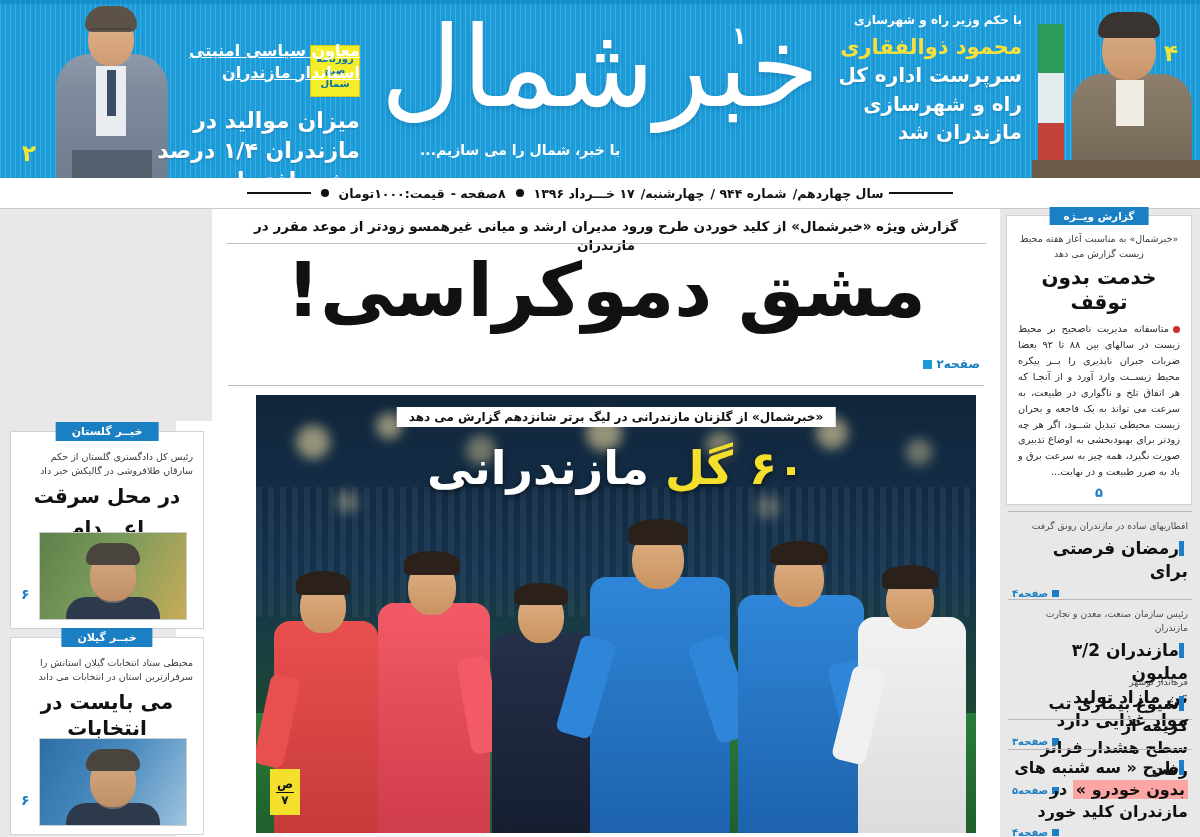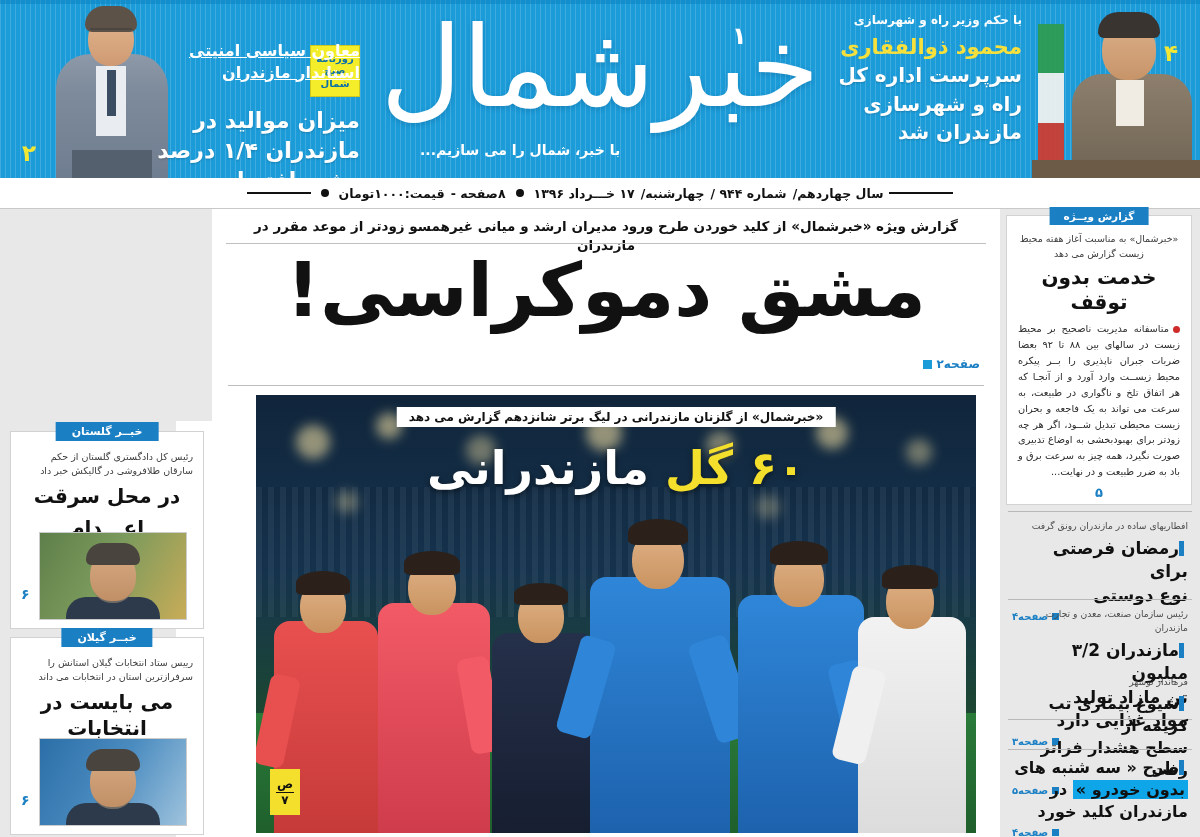--- a/index.html
+++ b/index.html
@@ -133,21 +133,21 @@
   .r-pg-center{position:absolute;left:50%;transform:translateX(-50%);bottom:4px;font-size:13px;color:#1b7fc4;font-weight:bold;}
 
   .ritem{position:absolute;right:6px;width:188px;}
   .ritem .rk{font-size:9.2px;color:#4a4a4a;text-align:right;line-height:1.5;margin:0 6px 4px 6px;}
   .ritem .rh{font-size:17px;color:#111;font-weight:bold;text-align:right;line-height:1.38;margin:0 6px;}
   .ritem .rh.sm{font-size:16px;}
   .rbar{display:inline-block;width:5px;height:15px;background:#1b7fc4;vertical-align:-2px;margin-right:4px;}
   .rpg{font-size:10px;color:#1b7fc4;font-weight:bold;text-align:left;margin:4px 6px 0 6px;}
   .rpg .sq{display:inline-block;width:7px;height:7px;background:#1b7fc4;margin-left:4px;}
   .rsep{position:absolute;right:8px;width:184px;height:1px;background:#b9b9b9;}
-  .rhighlight{background:#0ea5e9;padding:0 3px;}
+  .rhighlight{background:#fca5a5;padding:0 3px;}
 
   
   .center{position:absolute;left:216px;top:0;width:780px;height:628px;background:#fff;}
   .c-kicker{position:absolute;right:16px;top:8px;width:748px;text-align:center;font-size:13.5px;color:#111;font-weight:bold;line-height:1.4;}
   .c-kicker-rule{position:absolute;left:10px;top:34px;width:760px;height:1px;background:#c0c0c0;}
   .c-head{position:absolute;left:0;top:42px;width:780px;text-align:center;
      font-size:74px;color:#111;font-weight:bold;line-height:1.06;letter-spacing:-1px;}
   .c-pg{position:absolute;right:16px;top:148px;font-size:12px;color:#1b7fc4;font-weight:bold;}
   .c-pg .sq{display:inline-block;width:9px;height:9px;background:#1b9bd8;margin-left:5px;vertical-align:-1px;}
   .c-pg-rule{position:absolute;left:12px;top:176px;width:756px;height:1px;background:#bdbdbd;}
@@ -264,21 +264,21 @@
           <div class="lp-suit"></div>
             <div class="lp-beard"></div>
             <div class="lp-head"></div>
             <div class="lp-hair"></div>
         </div>
         <div class="lcard-pg">۶</div>
       </div>
 
       <div class="lcard lcard-2">
         <div class="badge-blue">خبــر گیلان</div>
-        <div class="lcard-kicker">رییس ستاد انتخابات گیلان استانش را سرفرازترین استان در انتخابات می داند</div>
+        <div class="lcard-kicker">محیطی ستاد انتخابات گیلان استانش را سرفرازترین استان در انتخابات می داند</div>
         <div class="lcard-head">می بایست در انتخابات</div>
         <div class="lcard-head">بی طرف می بودم که بودم!</div>
         <div class="lcard-photo lp2">
           <div class="lp-suit"></div>
             <div class="lp-beard"></div>
             <div class="lp-head"></div>
             <div class="lp-hair"></div>
         </div>
         <div class="lcard-pg">۶</div>
       </div>
@@ -369,21 +369,20 @@
           <span class="r-bullet"></span><span>متاسفانه مدیریت ناصحیح بر محیط زیست در سالهای بین ۸۸ تا ۹۲ بعضا ضربات جبران ناپذیری را بــر پیکره محیط زیســت وارد آورد و از آنجـا که هر اتفاق تلخ و ناگواری در طبیعت، به سرعت می تواند به یک فاجعه و بحران زیست محیطی تبدیل شــود، اگر هر چه زودتر برای بهبودبخشی به اوضاع تدبیری صورت نگیرد، همه چیز به سرعت برق و باد به ضرر طبیعت و در نهایت...</span>
         </div>
         <div class="r-pg-center">۵</div>
       </div>
 
       <div class="rsep" style="top:302px;"></div>
 
       <div class="ritem" style="top:310px;">
         <div class="rk">افطاریهای ساده در مازندران رونق گرفت</div>
         <div class="rh"><span class="rbar"></span><span>رمضان فرصتی برای</span></div>
-        <div class="rh">نوع دوستی</div>
         <div class="rpg"><span class="sq"></span><span>صفحه۴</span></div>
       </div>
 
       <div class="rsep" style="top:390px;"></div>
 
       <div class="ritem" style="top:398px;">
         <div class="rk">رئیس سازمان صنعت، معدن و تجارت مازندران</div>
         <div class="rh"><span class="rbar"></span><span>مازندران ۳/2 میلیون</span></div>
         <div class="rh">تن مازاد تولید</div>
         <div class="rh">مواد غذایی دارد</div>

